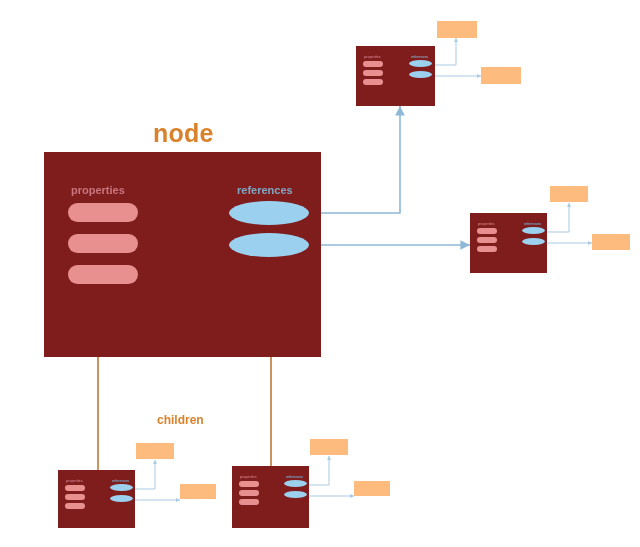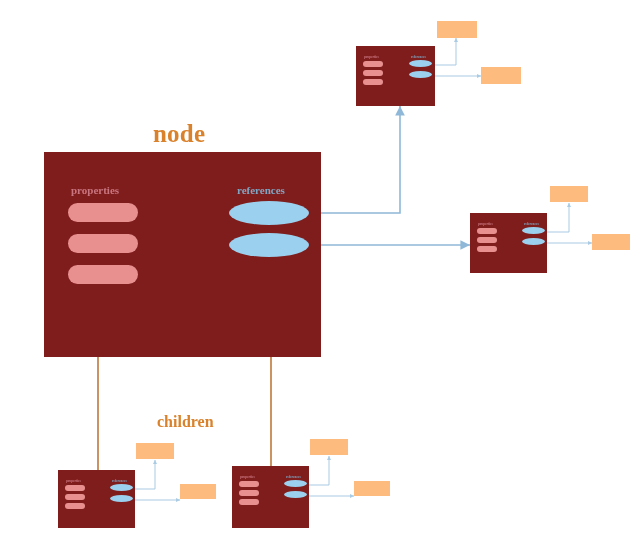--- a/index.html
+++ b/index.html
@@ -12,21 +12,20 @@
     height: 547px;
     position: relative;
     overflow: hidden;
     font-family: "Liberation Sans", sans-serif;
   }
   #canvas {
     position: absolute;
     left: 0; top: 0;
     width: 640px;
     height: 413px;
-    font-family: Liberation Serif, serif;
   }
   .node-box {
     position: absolute;
     background: #7f1d1d;
     box-sizing: border-box;
   }
   .ref-rect {
     position: absolute;
     background: #FDBC7E;
     box-sizing: border-box;
@@ -56,21 +55,21 @@
   }
   .lbl-title {
     color: #D9822B;
     font-weight: bold;
     font-size: 25px;
     letter-spacing: 0.2px;
   }
   .lbl-children {
     color: #D9822B;
     font-weight: bold;
-    font-size: 16px;
+    font-size: 12px;
   }
   
   .main .lbl-properties,
   .main .lbl-references { font-size: 11px; }
   
   .mini .lbl-properties,
   .mini .lbl-references { font-size: 3.4px; font-weight: bold; }
   svg.edges {
     position: absolute;
     left: 0; top: 0;

